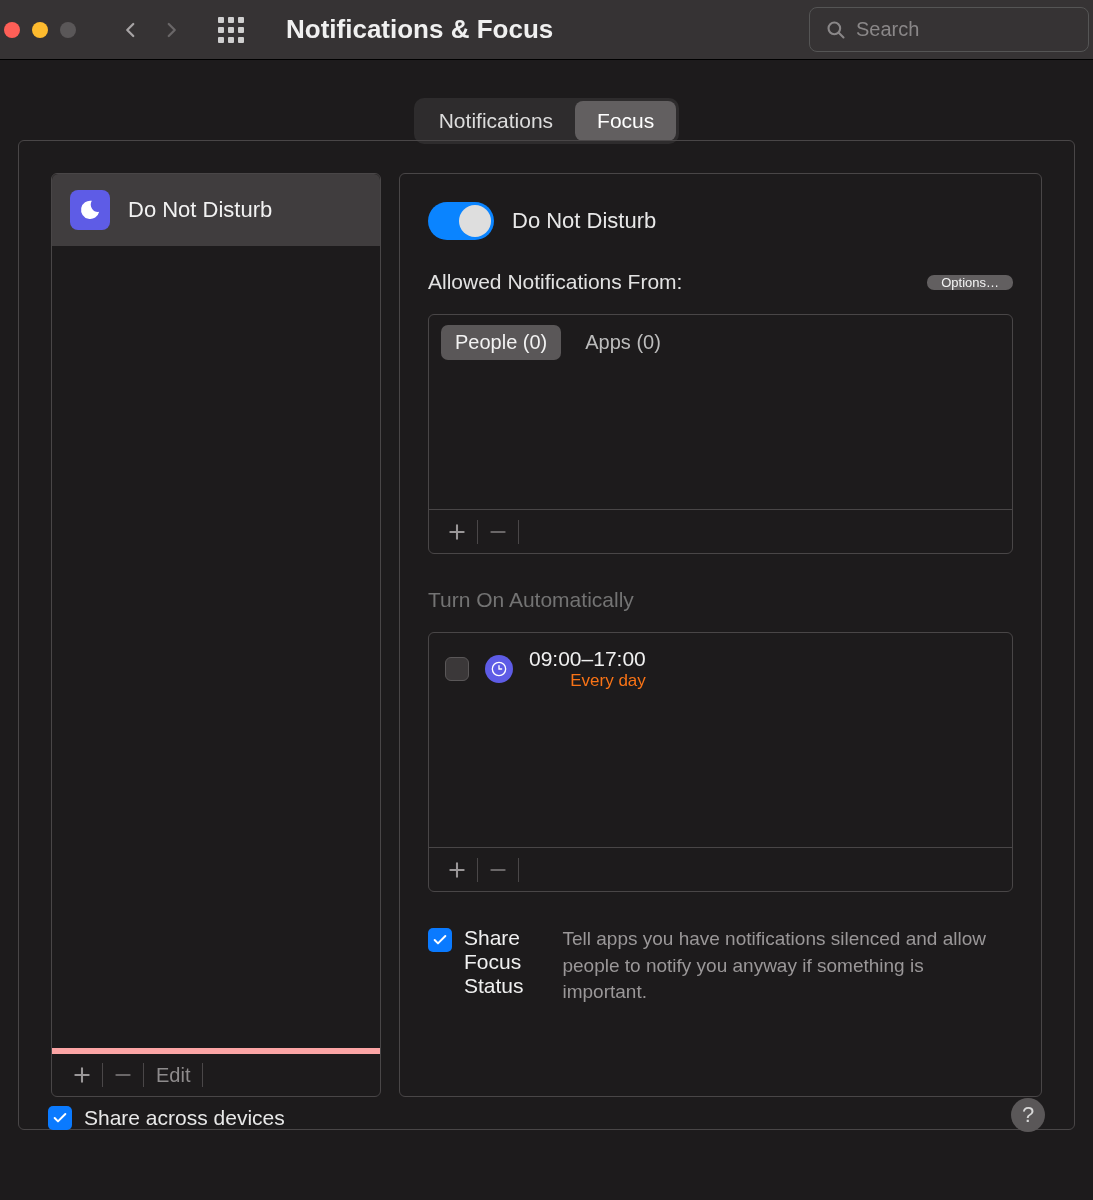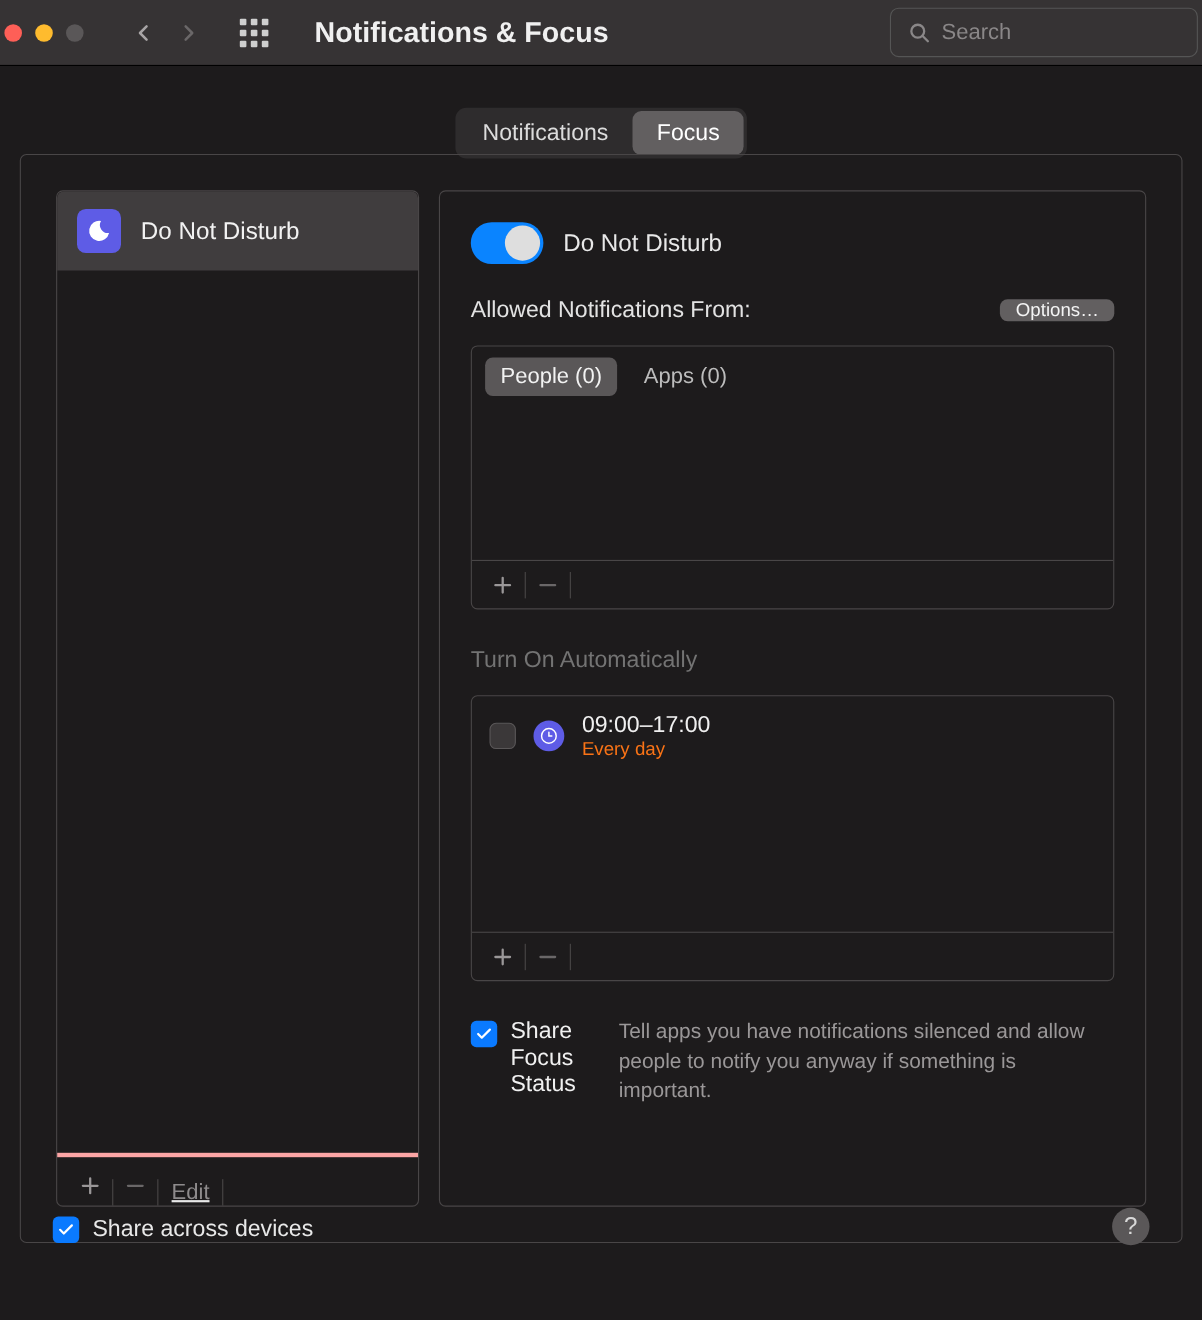--- a/index.html
+++ b/index.html
@@ -70,22 +70,22 @@
     padding:16px 18px; background:#403d3e;
     border-top-left-radius:6px; border-top-right-radius:6px;
   }
   .moon-icon {
     width:40px; height:40px; border-radius:8px;
     background:#5e5ce6; display:flex; align-items:center; justify-content:center;
   }
   .side-label { font-size:22px; color:#f2f2f2; }
   .side-spacer { flex:1; }
   .side-footer {
-    height:48px; border-top:4px solid #fca5a5;
-    display:flex; align-items:flex-end; gap:0; padding:0 12px;text-decoration:underline;
+    height:48px; border-top:6px solid #fca5a5;
+    display:flex; align-items:center; gap:0; padding:0 12px;
   }
   .ftr-btn { width:36px; height:36px; display:flex; align-items:center; justify-content:center; color:#9a9798; font-size:26px; cursor:pointer; }
   .ftr-sep { width:1px; height:24px; background:#4a4748; margin:0 2px; }
   .ftr-edit { color:#8e8b8c; font-size:20px; padding:0 10px; cursor:pointer; }
 
   
   .detail {
     flex:1; border:1px solid #494647; border-radius:6px;
     background:#1d1b1c; padding:28px 28px 20px 28px;
     display:flex; flex-direction:column; gap:20px;
@@ -99,21 +99,21 @@
   .switch::after {
     content:""; position:absolute; right:3px; top:3px;
     width:32px; height:32px; border-radius:50%; background:#dedede;
   }
   .switch-label { font-size:22px; color:#e8e8e8; }
 
   .section-head { display:flex; align-items:center; justify-content:space-between; margin-top:10px; }
   .section-title { font-size:21px; color:#e2e2e2; }
   .options-btn {
     background:#625f60; color:#f4f4f4; border:none;
-    border-radius:7px; padding:0 14px; font-size:17px; cursor:pointer;
+    border-radius:7px; padding:0 14px; font-size:13px; cursor:pointer;
   }
 
   .panel {
     border:1px solid #494647; border-radius:6px;
     display:flex; flex-direction:column; min-height:240px;
   }
   .panel-tabs { display:flex; gap:10px; padding:10px 12px; }
   .ptab {
     background:transparent; color:#bcbcbc; font-size:20px;
     padding:6px 14px; border-radius:7px; cursor:pointer;
@@ -278,21 +278,21 @@
           <svg width="20" height="20" viewBox="0 0 24 24">
               <path d="M4 12h16" stroke="#6a6768" stroke-width="2.5" stroke-linecap="round"></path>
             </svg>
         </div>
         <div class="ftr-sep"></div>
       </div>
     </div>
 
     <div class="section-title2">Turn On Automatically</div>
 
-    <div class="panel" style="min-height:260px;">
+    <div class="panel" style="min-height:260px;text-align:right;">
       <div class="schedule-row">
         <div class="sched-check"></div>
         <div class="clock-ico">
           <svg width="16" height="16" viewBox="0 0 24 24">
               <circle cx="12" cy="12" r="10" fill="none" stroke="#fff" stroke-width="2"></circle>
               <path d="M12 7v5h4" stroke="#fff" stroke-width="2" fill="none" stroke-linecap="round"></path>
             </svg>
         </div>
         <div class="sched-txt">
           <div class="sched-time">09:00–17:00</div>

